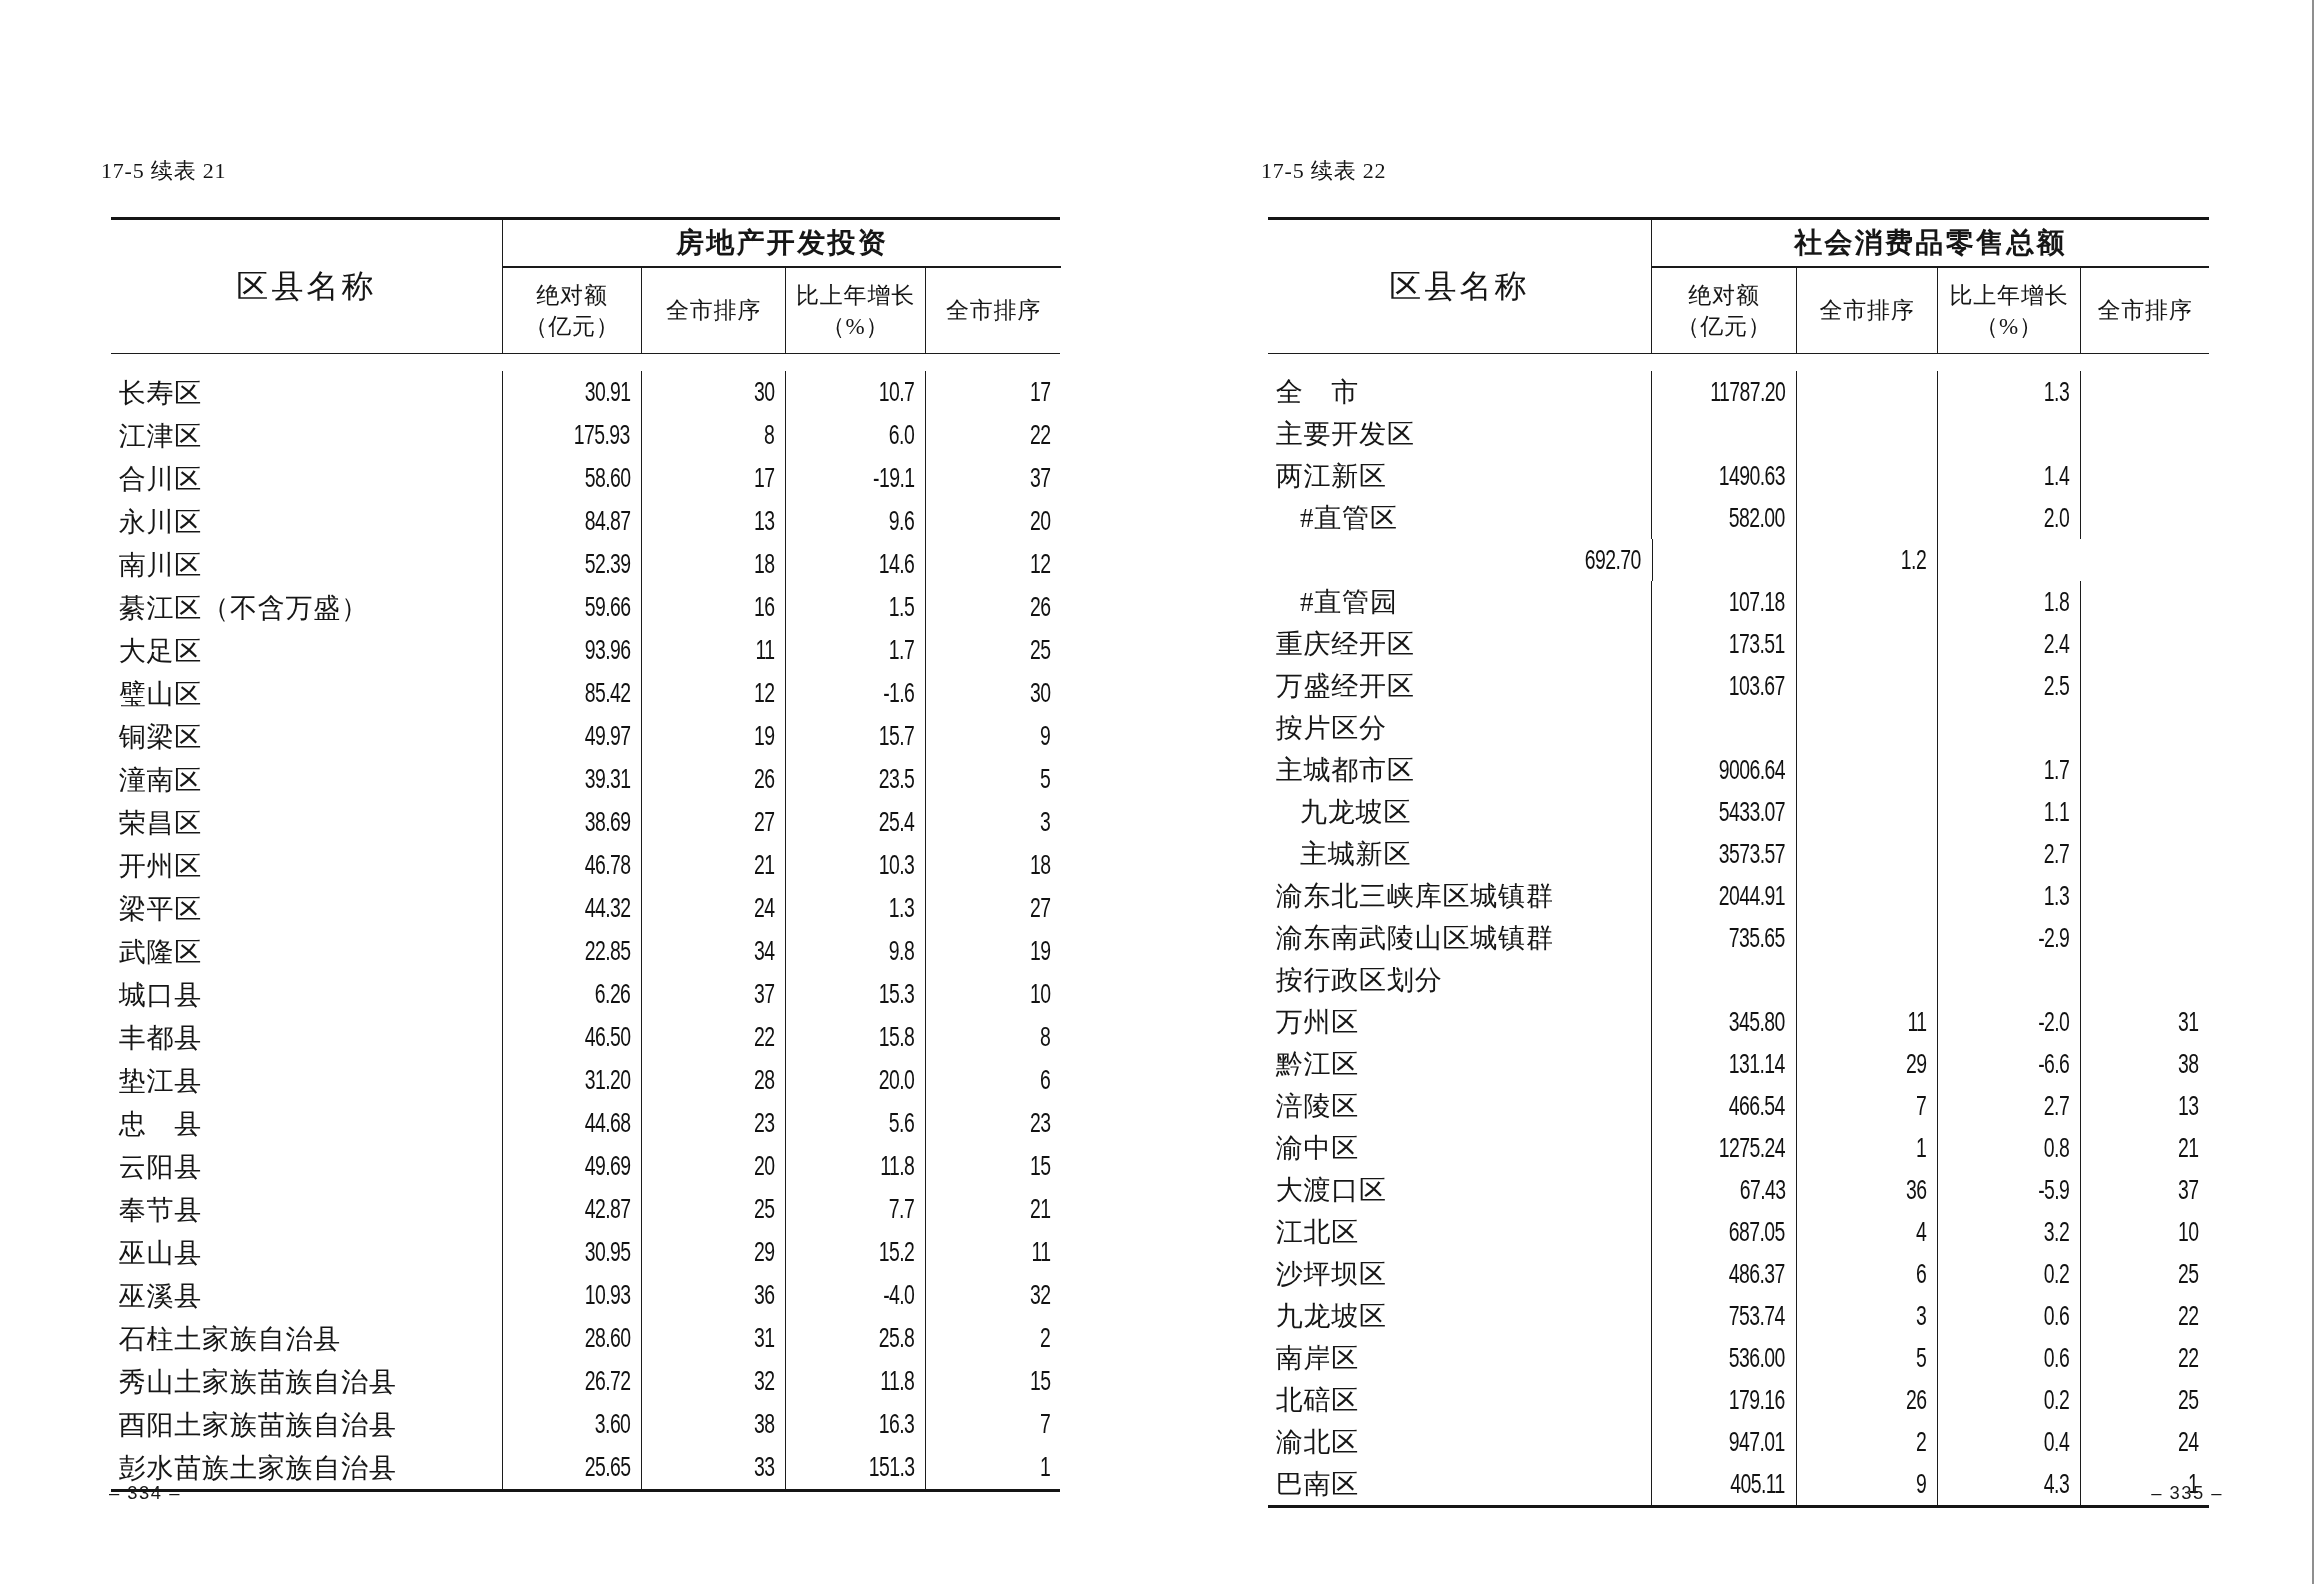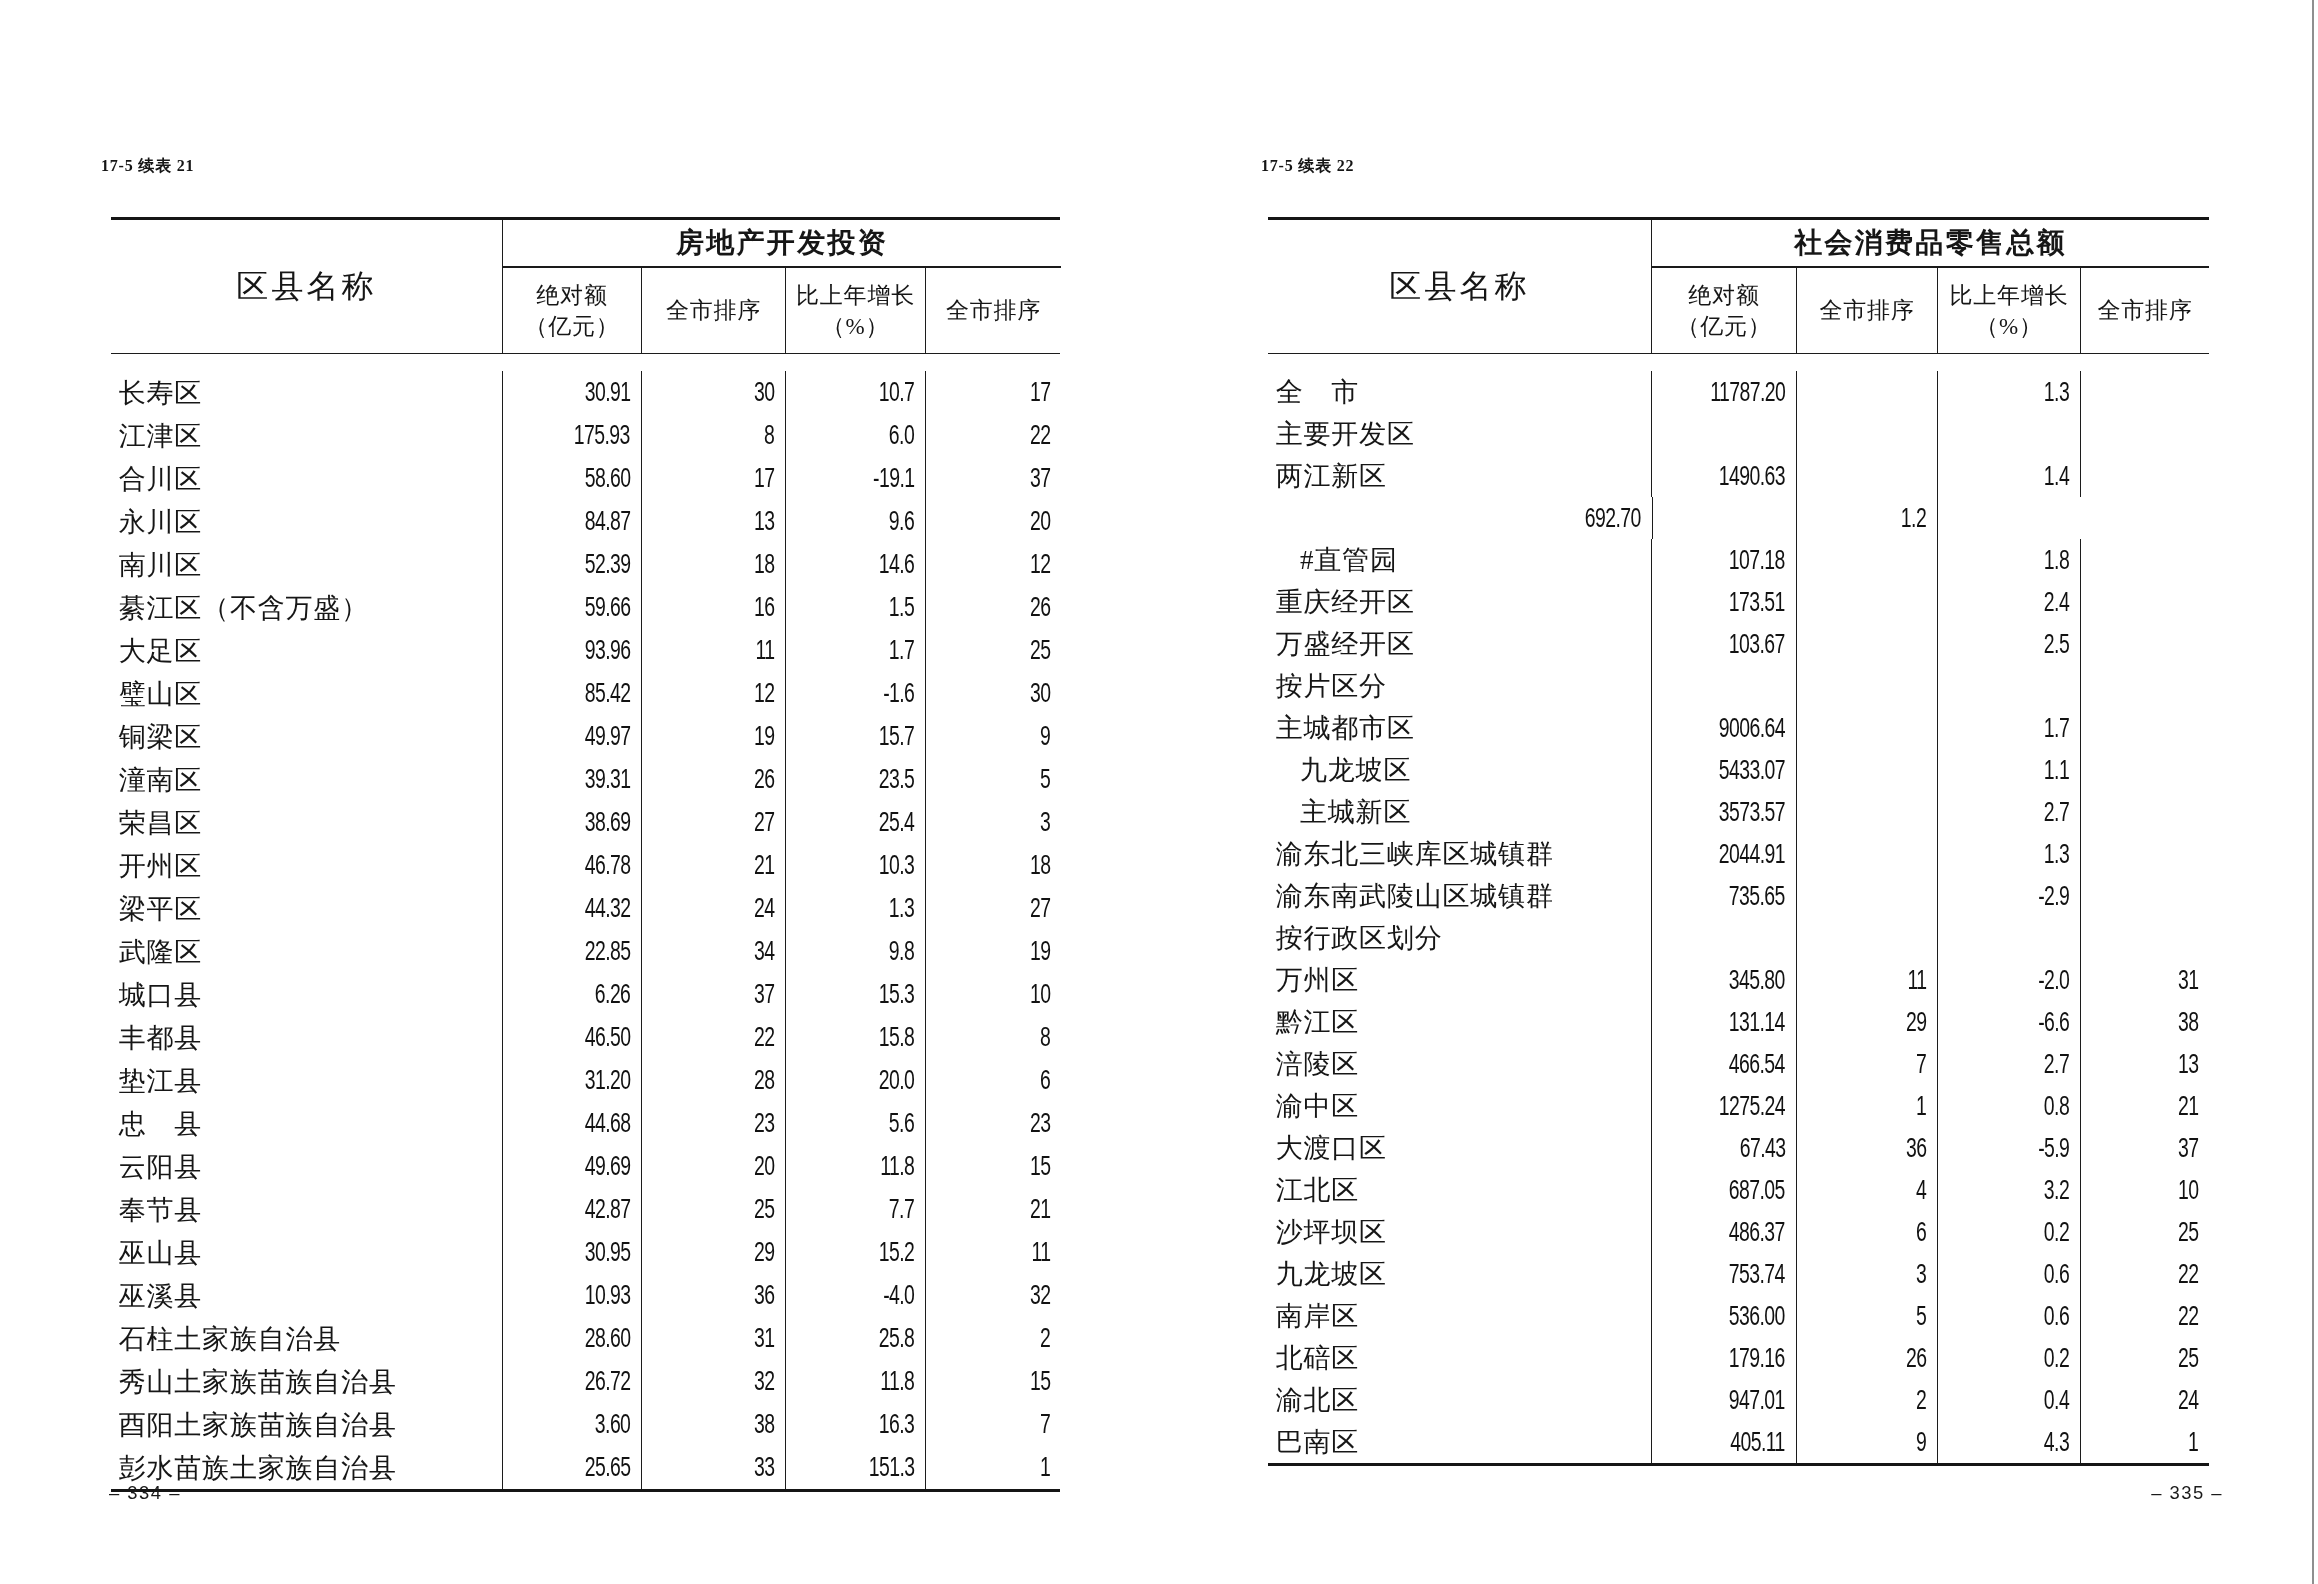--- a/index.html
+++ b/index.html
@@ -3,21 +3,21 @@
 <meta charset="utf-8">
 <style>
   html,body{margin:0;padding:0;background:#ffffff;}
   body{
     width:2319px;height:1584px;position:relative;overflow:hidden;
     font-family:"Liberation Serif","DejaVu Serif",serif;
     color:#161616;
   }
   .page-title{
     position:absolute;
-    font-size:16px;font-weight:700;letter-spacing:0.8px;
+    font-size:22px;font-weight:400;letter-spacing:0.8px;
     color:#151515;white-space:nowrap;
   }
   .pagenum{
     position:absolute;
     font-family:"Liberation Sans","DejaVu Sans",sans-serif;
     font-size:18.4px;letter-spacing:1.5px;color:#1a1a1a;white-space:nowrap;margin-top:24px;
   }
   .tbl{
     position:absolute;
     border-top:3.1px solid #151515;
@@ -589,20 +589,35 @@
           <span class="numtxt"></span>
         </div>
         <div class="cell num bl">
           <span class="numtxt">1.4</span>
         </div>
         <div class="cell num bl">
           <span class="numtxt"></span>
         </div>
       </div>
 
+      <div class="row">
+        <div class="cell name ind">#直管区</div>
+        <div class="cell num">
+          <span class="numtxt">582.00</span>
+        </div>
+        <div class="cell num bl">
+          <span class="numtxt"></span>
+        </div>
+        <div class="cell num bl">
+          <span class="numtxt">2.0</span>
+        </div>
+        <div class="cell num bl">
+          <span class="numtxt"></span>
+        </div>
+      </div>
 
       <div class="row">
         <div class="cell num">
           <span class="numtxt">692.70</span>
         </div>
         <div class="cell num bl">
           <span class="numtxt"></span>
         </div>
         <div class="cell num bl">
           <span class="numtxt">1.2</span>

